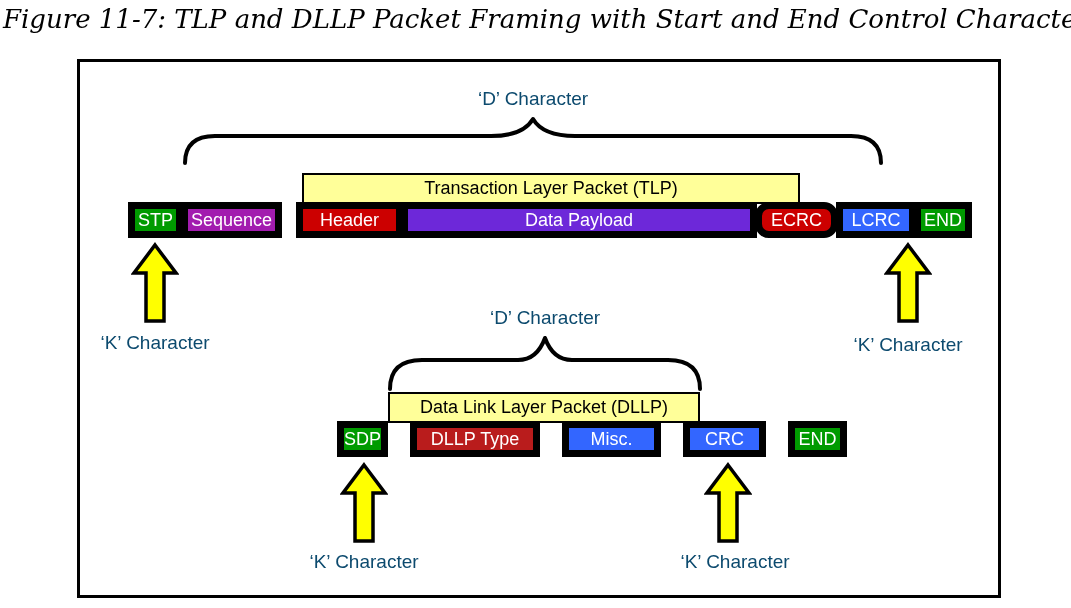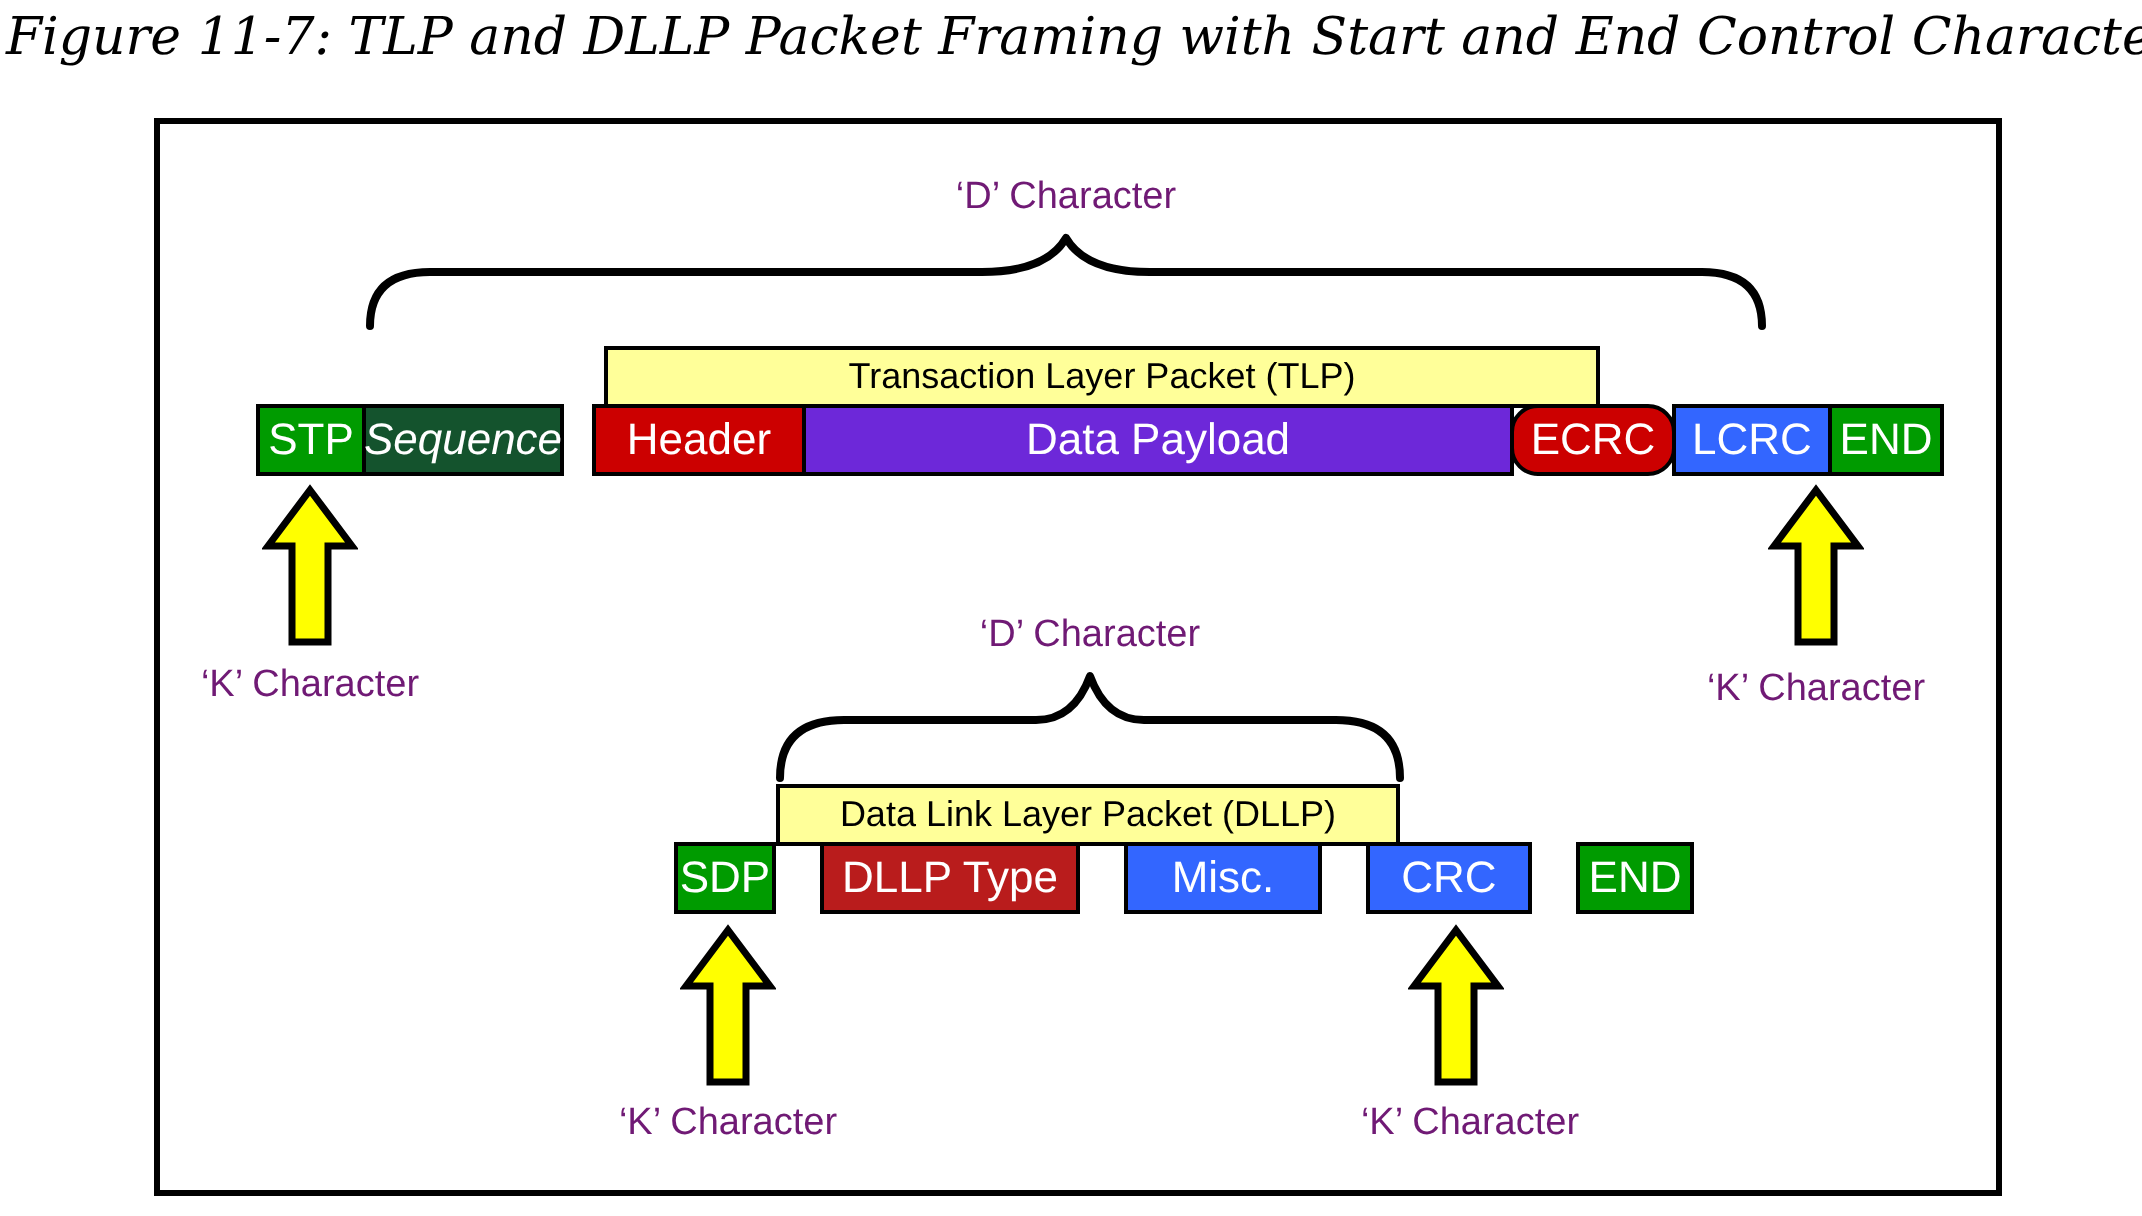--- a/index.html
+++ b/index.html
@@ -18,36 +18,36 @@
     color:#000;
     white-space:nowrap;
     letter-spacing:0px;
   }
   .frame{
     position:absolute;left:77px;top:59px;width:924px;height:539px;
     border:3px solid #000;background:#fff;box-sizing:border-box;
   }
   .dchar,.kchar{
     position:absolute;width:200px;text-align:center;
-    font-size:19px;color:#701a75;white-space:nowrap;
+    font-size:19px;color:#0c4a6e;white-space:nowrap;
   }
   .kchar{width:160px;}
   .brace{position:absolute;}
   .pkt-label{
     position:absolute;height:31px;box-sizing:border-box;
     background:var(--label_yellow);border:2px solid #000;
     display:flex;align-items:center;justify-content:center;
     font-size:18px;color:#000;
   }
   .row{position:absolute;display:flex;height:36px;}
   .field{
     box-sizing:border-box;height:36px;margin-right:-2px;
-    border:2px solid #000000;
+    border:7px solid #000000;
     display:flex;align-items:center;justify-content:center;
-    color:#fff;font-size:22px;white-space:nowrap;z-index:2;
+    color:#fff;font-size:18px;white-space:nowrap;z-index:2;
   }
   .arrow{position:absolute;width:48px;height:82px;}
 </style>
 </head>
 <body>
 
 <div class="page">
 
   <div class="caption">Figure 11-7: TLP and DLLP Packet Framing with Start and End Control Characters</div>
 
@@ -56,21 +56,21 @@
   <div class="dchar" style="left:433px;top:88px;">‘D’ Character</div>
 
   <svg class="brace" style="left:183px;top:116px;" width="700" height="50" viewBox="0 0 700 50">
     <path d="M 2,47 Q 2,20 32,20 L 308,20 Q 340,20 350,3 Q 360,20 392,20 L 668,20 Q 698,20 698,47" fill="none" stroke="#000" stroke-width="4" stroke-linecap="round" stroke-linejoin="round"></path>
   </svg>
 
   <div class="pkt-label" style="left:302px;top:173px;width:498px;">Transaction Layer Packet (TLP)</div>
 
   <div class="row" style="left:128px;top:202px;" id="tlp-row">
       <div class="field" style="width: 55px; background: rgb(0, 155, 0);">STP</div>
-      <div class="field" style="width: 101px; background: #14532d; font-style: italic;">Sequence</div>
+      <div class="field" style="width: 101px; background: #a21caf;">Sequence</div>
       <div class="field" style="width: 107px; background: rgb(204, 0, 0); margin-left: 16px;">Header</div>
       <div class="field" style="width: 356px; background: #6d28d9;">Data Payload</div>
       <div class="field" style="width: 83px; background: rgb(204, 0, 0); border-radius: 14px;">ECRC</div>
       <div class="field" style="width: 80px; background: rgb(51, 102, 255);">LCRC</div>
       <div class="field" style="width: 58px; background: rgb(0, 155, 0);">END</div>
     </div>
 
   <svg class="arrow" style="left:131px;top:242px;" viewBox="0 0 48 82">
     <polygon points="24,3 45,31 33,31 33,79 15,79 15,31 3,31" style="fill:var(--arrow_yellow)" stroke="#000" stroke-width="3.5" stroke-linejoin="miter"></polygon>
   </svg>

